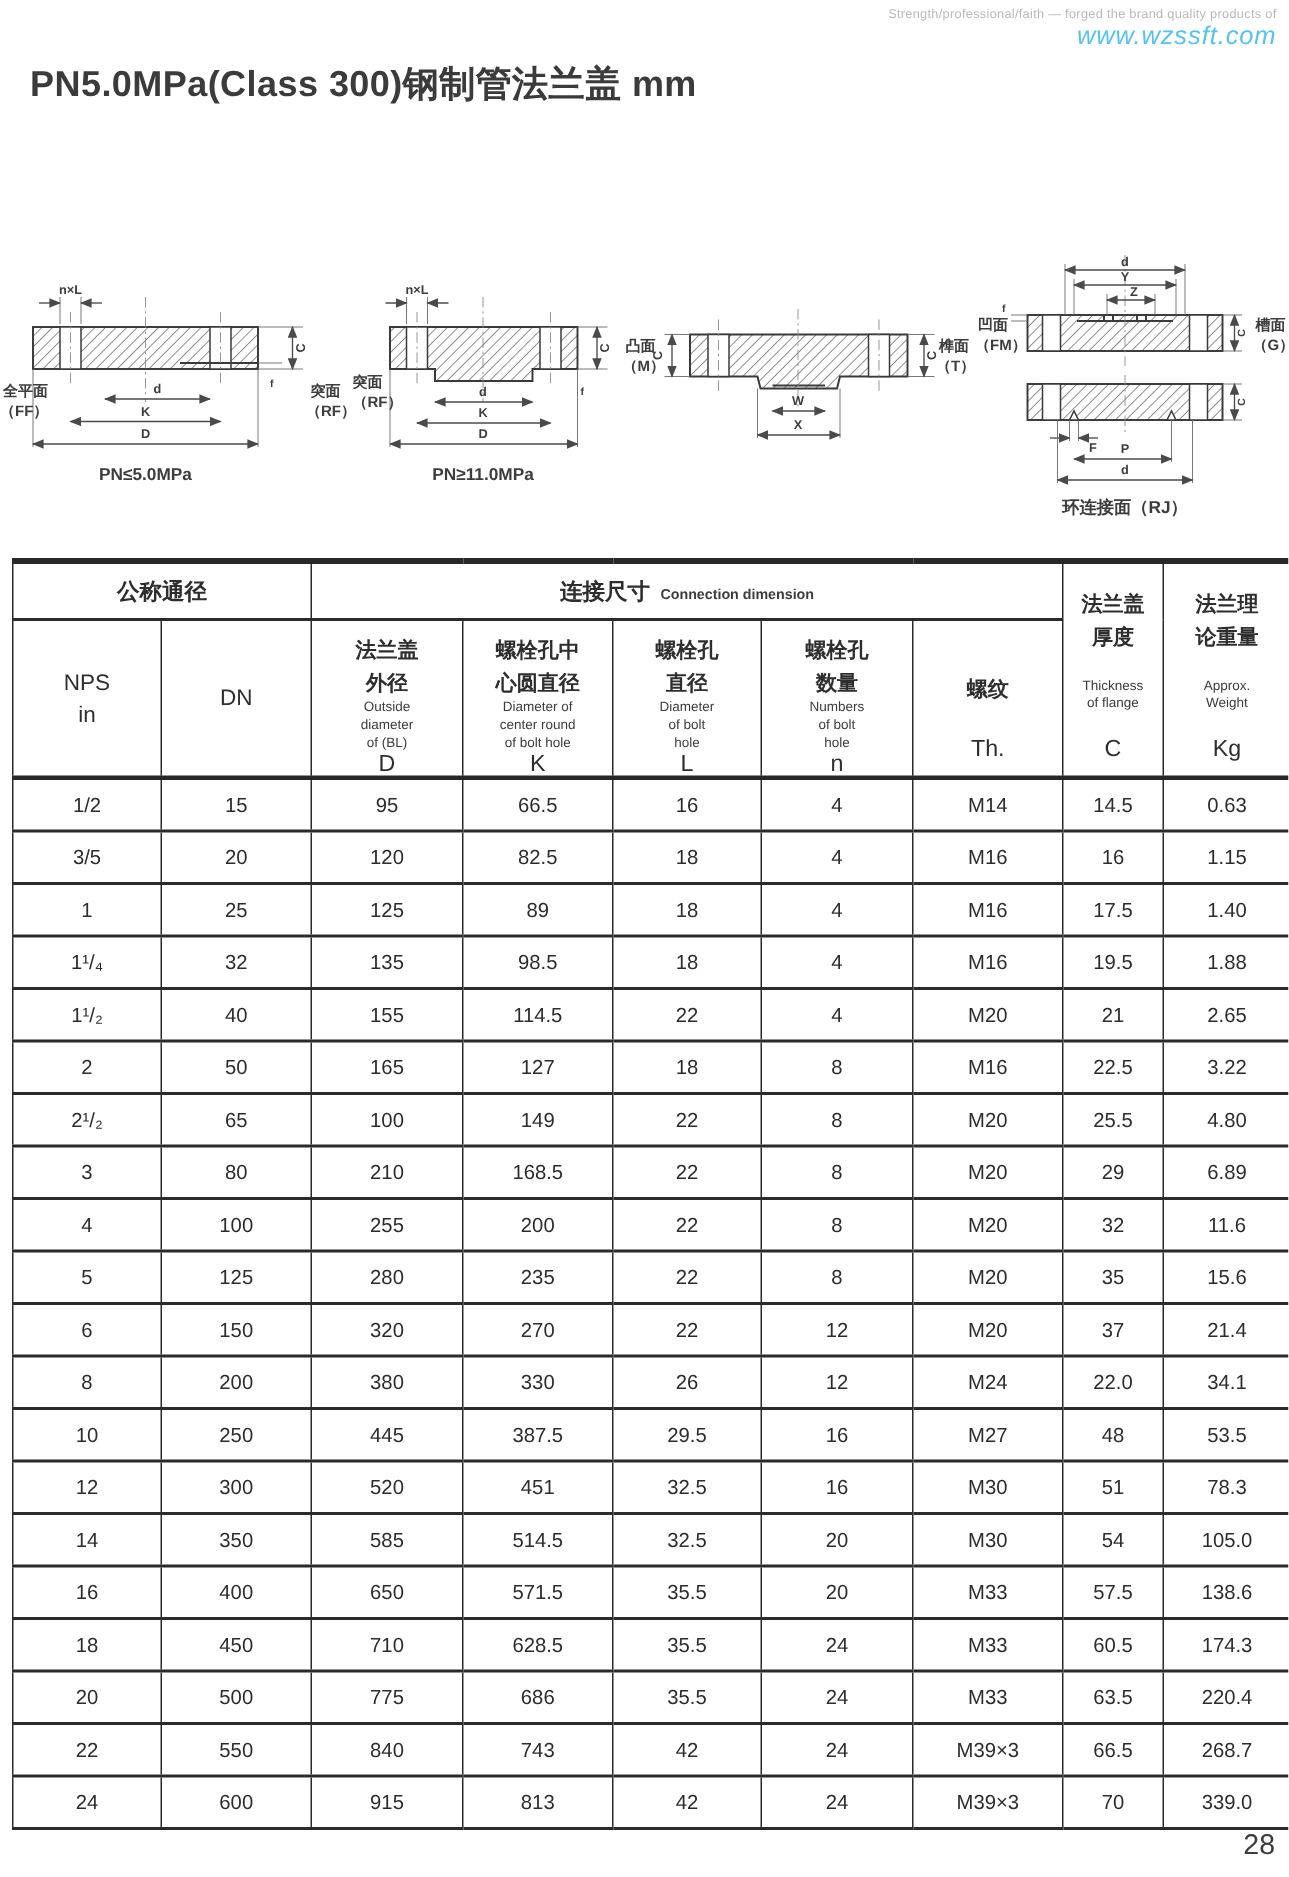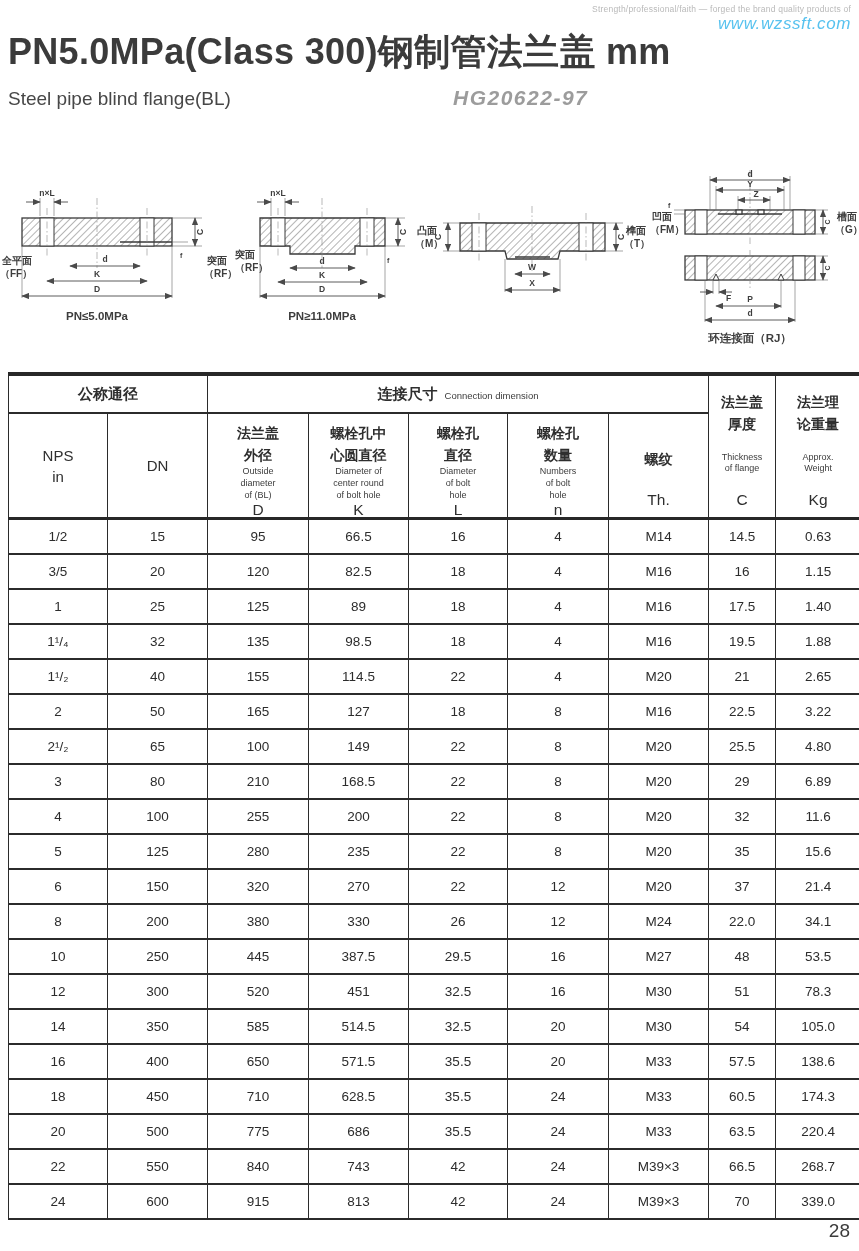--- a/index.html
+++ b/index.html
@@ -6,21 +6,21 @@
   .page{position:relative;width:859px;height:1251px;background:#ffffff;overflow:hidden;
         font-family:"Liberation Sans",sans-serif;color:#2e2e2e;}
 
   
   .brand{position:absolute;top:4px;right:8px;text-align:right;}
   .tagline{font-size:8.5px;color:#b9b9b9;letter-spacing:.2px;}
   .website{font-size:17px;color:#57c2ef;font-style:italic;margin-top:0;letter-spacing:.6px;}
 
   
   .titleblock{position:absolute;left:8px;top:28px;width:845px;}
-  .title{margin:0;font-size:36px;font-weight:bold;color:#3b3b3b;letter-spacing:.3px;}
+  .title{margin:12px;font-size:24px;font-weight:bold;color:#3b3b3b;letter-spacing:.3px;}
   .subrow{display:flex;align-items:baseline;margin-top:9px;}
   .subtitle{font-size:19px;color:#474747;width:445px;}
   .standard{font-size:21px;font-weight:bold;font-style:italic;color:#9c9c9c;letter-spacing:1.5px;}
 
   
   .drawings{position:absolute;top:168px;left:0;width:859px;height:202px;display:flex;}
   svg text{font-family:"Liberation Sans",sans-serif;fill:#3d3d3d;}
   .dim{font-size:8.5px;font-weight:bold;}
   .dimsm{font-size:7px;font-weight:bold;}
   .cn{font-size:10px;font-weight:bold;}
@@ -31,21 +31,21 @@
   .ext{stroke:#6a6a6a;stroke-width:.6;}
   .dline{stroke:#4a4a4a;stroke-width:.9;}
 
   
   .flange-table{position:absolute;top:372px;left:8px;width:852px;border-collapse:collapse;
                 table-layout:fixed;border-top:4px solid #282828;}
   .flange-table th,.flange-table td{border:1px solid #2b2b2b;border-top-width:2px;
                 border-bottom-width:2px;padding:0;text-align:center;vertical-align:middle;}
   .flange-table thead{border-bottom:3px solid #282828;}
   tr.band1 th{height:36px;font-size:15px;font-weight:bold;color:#2e2e2e;}
-  .gh-en{font-size:9.5px;font-weight:normal;margin-left:7px;color:#3c3c3c;}
+  .gh-en{font-size:9.5px;font-weight:bold;margin-left:7px;color:#3c3c3c;}
   .hc{height:103px;box-sizing:border-box;display:flex;flex-direction:column;
       justify-content:space-between;align-items:center;padding:9px 0 8px;}
   .hc-mid{height:103px;display:flex;align-items:center;justify-content:center;}
   .hc-tall{height:141px;box-sizing:border-box;display:flex;flex-direction:column;
       justify-content:space-between;align-items:center;padding:16px 0 8px;}
   .pre{white-space:pre-line;}
   .zh{font-size:14px;font-weight:bold;line-height:1.55;color:#2e2e2e;}
   .en{font-size:9px;font-weight:normal;line-height:1.3;color:#3c3c3c;}
   .letter{font-size:15.5px;font-weight:normal;color:#2e2e2e;}
   .nps{font-size:15px;line-height:1.4;font-weight:normal;}
@@ -59,24 +59,20 @@
 
 <div class="page">
 
   <div class="brand">
     <div class="tagline">Strength/professional/faith — forged the brand quality products of</div>
     <div class="website">www.wzssft.com</div>
   </div>
 
   <div class="titleblock">
     <h1 class="title">PN5.0MPa(Class 300)钢制管法兰盖  mm</h1>
-    <div class="subrow">
-      <div class="subtitle">Steel pipe blind flange(BL)</div>
-      <div class="standard">HG20622-97</div>
-    </div>
   </div>
 
   <div class="drawings">
 
     <svg width="235" height="202" viewBox="0 0 235 202">
       <defs>
         <pattern id="h1" width="5" height="5" patternTransform="rotate(45)" patternUnits="userSpaceOnUse">
           <line x1="0" y1="0" x2="0" y2="5" stroke="#6b6b6b" stroke-width="1"></line>
         </pattern>
         <marker id="ar1" viewBox="0 0 10 8" refX="9" refY="4" markerWidth="9" markerHeight="7" orient="auto-start-reverse">

